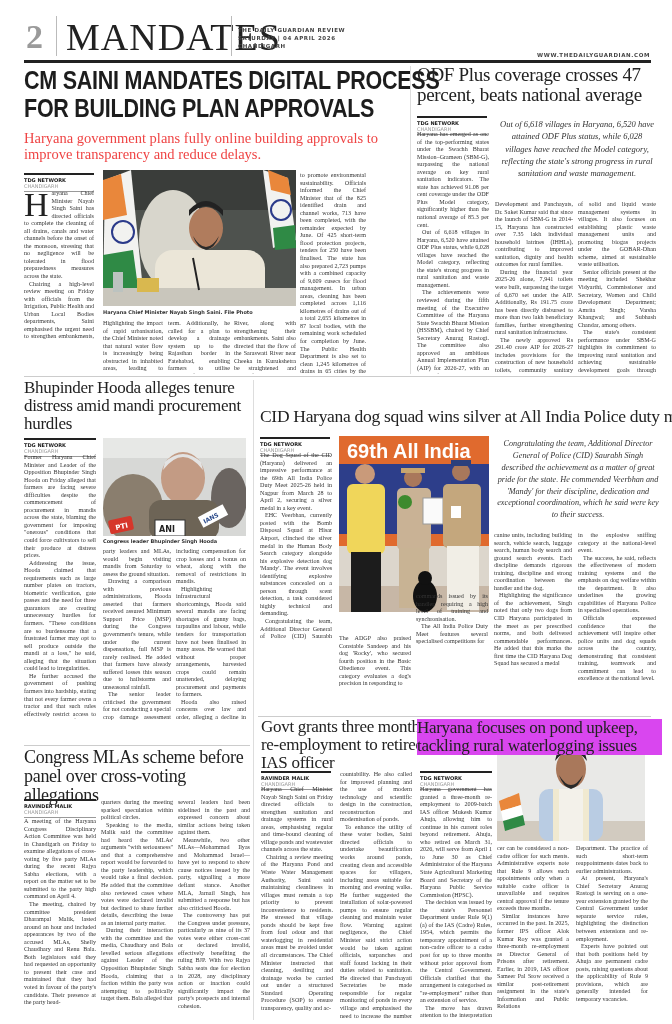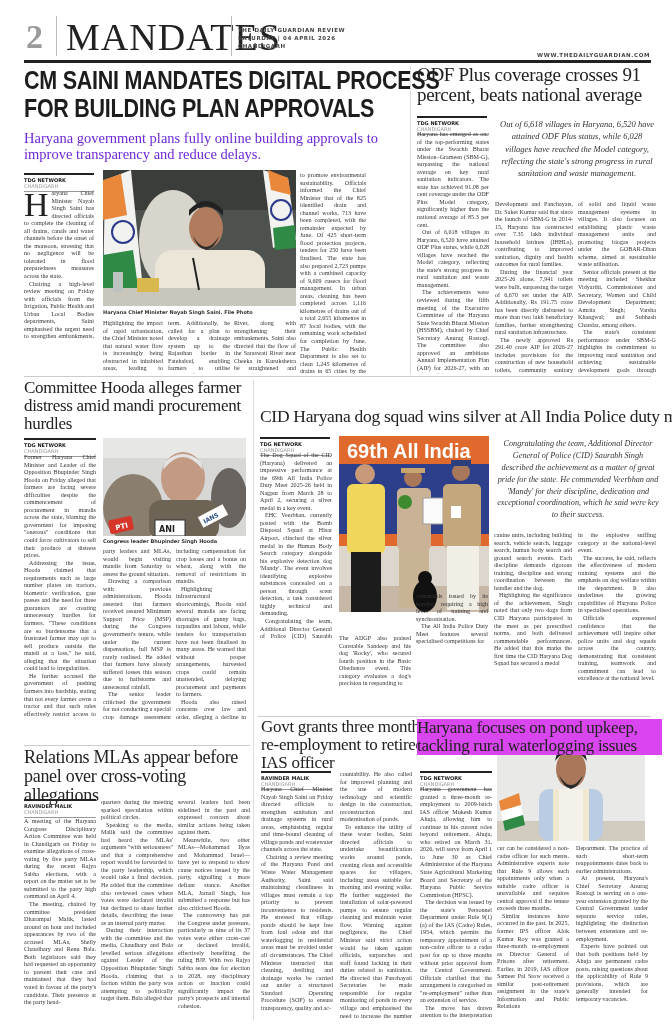--- a/index.html
+++ b/index.html
@@ -6,21 +6,21 @@
 html,body{width:672px;height:1024px;overflow:hidden;background:#fff}
 body{font-family:"DejaVu Serif",serif;color:#222;position:relative}
 .abs{position:absolute}
 .page-num{left:26px;top:20px;font-family:"Liberation Serif",serif;font-weight:bold;font-size:34px;color:#9a9a9a;line-height:1}
 .vrule{position:absolute;width:1px;background:#bbb}
 .section{left:66px;top:18px;font-family:"Liberation Serif",serif;font-size:38px;letter-spacing:1px;color:#222;line-height:1}
 .mast-meta{left:238px;top:26px;font-family:"DejaVu Sans",sans-serif;font-size:5.5px;font-weight:bold;letter-spacing:.6px;color:#444;line-height:8px}
 .site{right:22px;top:52px;font-family:"DejaVu Sans",sans-serif;font-size:5.5px;font-weight:bold;letter-spacing:.6px;color:#444}
 .toprule{left:24px;width:627px;top:60px;height:3px;background:#222}
 .lead-head{left:24px;top:66px;width:380px;font-family:"Liberation Sans",sans-serif;font-weight:bold;font-size:25px;line-height:28px;color:#1d1d1d;transform:scaleX(.86);transform-origin:left top;white-space:nowrap;letter-spacing:-.3px}
-.lead-sub{left:24px;top:130px;width:380px;font-family:"Liberation Serif",serif;font-size:14.5px;line-height:16px;color:#6d28d9}
+.lead-sub{left:24px;top:130px;width:380px;font-family:"Liberation Serif",serif;font-size:14.5px;line-height:16px;color:#ef4444}
 .head{font-family:"Liberation Serif",serif;color:#222;line-height:1.05;letter-spacing:-.3px}
 .byline{font-family:"DejaVu Sans",sans-serif;font-size:5px;font-weight:bold;color:#222;border-top:2px solid #222;padding-top:2px;line-height:6px}
 .byline .loc{display:block;font-weight:normal;color:#999;border-bottom:1px solid #999;padding-bottom:2px}
 .col{font-family:"Liberation Serif",serif;font-size:6.1px;line-height:7.55px;color:#333;text-align:justify;overflow:hidden}
 .col p{text-indent:5px}
 .col p.first{text-indent:0}
 .dropcap{float:left;font-family:"Liberation Serif",serif;font-size:34px;line-height:28px;margin:1px 3px 0 0;color:#222}
 .quote{font-family:"Liberation Serif",serif;font-style:italic;color:#333;text-align:center;line-height:1.45}
 .caption{font-family:"DejaVu Sans",sans-serif;font-size:5px;font-weight:bold;color:#333}
 .photo{overflow:hidden}
@@ -82,21 +82,21 @@
 <div class="abs caption" style="left:103px;top:309px;width:200px">Haryana Chief Minister Nayab Singh Saini. File Photo</div>
 
 <div class="abs col" style="left:103px;top:320px;width:60px;height:54px">Highlighting the impact of rapid urbanisation, the Chief Minister noted that natural water flow is increasingly being obstructed in inhabited areas, leading to waterlogging. He directed officials to prepare proposals for new drainage systems in such regions to address the issue in the long</div>
 <div class="abs col" style="left:168px;top:320px;width:62px;height:54px">
   <p class="first">term. Additionally, he called for a plan to develop a drainage system up to the Rajasthan border in Fatehabad, enabling farmers to utilise rainwater for irrigation.</p>
 
 </div>
 <div class="abs col" style="left:234px;top:320px;width:62px;height:54px">River, along with strengthening their embankments. Saini also directed that the flow of the Saraswati River near Cheeka in Kurukshetra be straightened and called for a proposal to manage industrial wastewater drainage in Bawal. He further advocated plantation drives along embankments</div>
 <div class="abs col" style="left:300px;top:172px;width:66px;height:202px">to promote environmental sustainability. Officials informed the Chief Minister that of the 825 identified drain and channel works, 713 have been completed, with the remainder expected by June. Of 425 short-term flood protection projects, tenders for 250 have been finalised. The state has also prepared 2,723 pumps with a combined capacity of 9,609 cusecs for flood management. In urban areas, cleaning has been completed across 1,116 kilometres of drains out of a total 2,655 kilometres in 87 local bodies, with the remaining work scheduled for completion by June. The Public Health Department is also set to clean 1,245 kilometres of drains in 65 cities by the end of May. Senior officials, including Chief Principal Secretary Rajesh Khullar and other departmental heads, attended the meeting.</div>
 
-<div class="abs head" style="left:417px;top:65px;width:250px;font-size:19px">ODF Plus coverage crosses 91 percent, beats national average</div>
+<div class="abs head" style="left:417px;top:65px;width:250px;font-size:19px">ODF Plus coverage crosses 47 percent, beats national average</div>
 <div class="abs byline" style="left:417px;top:116px;width:70px">
   <span>TDG NETWORK</span>
   <span class="loc">CHANDIGARH</span>
 </div>
 <div class="abs quote" style="left:498px;top:118px;width:158px;font-size:8.5px">Out of 6,618 villages in Haryana, 6,520 have attained ODF Plus status, while 6,028 villages have reached the Model category, reflecting the state's strong progress in rural sanitation and waste management.</div>
 <div class="abs col" style="left:417px;top:131px;width:72px;height:243px">
   <p class="first">Haryana has emerged as one of the top-performing states under the Swachh Bharat Mission–Grameen (SBM-G), surpassing the national average on key rural sanitation indicators. The state has achieved 91.08 per cent coverage under the ODF Plus Model category, significantly higher than the national average of 85.3 per cent.</p>
   <p>Out of 6,618 villages in Haryana, 6,520 have attained ODF Plus status, while 6,028 villages have reached the Model category, reflecting the state's strong progress in rural sanitation and waste management.</p>
   <p>The achievements were reviewed during the fifth meeting of the Executive Committee of the Haryana State Swachh Bharat Mission (HSSBM), chaired by Chief Secretary Anurag Rastogi. The committee also approved an ambitious Annual Implementation Plan (AIP) for 2026-27, with an outlay of Rs 291.40 crore.</p>
 
@@ -105,21 +105,21 @@
   <p class="first">Development and Panchayats, Dr. Saket Kumar said that since the launch of SBM-G in 2014-15, Haryana has constructed over 7.35 lakh individual household latrines (IHHLs), contributing to improved sanitation, dignity and health outcomes for rural families.</p>
   <p>During the financial year 2025-26 alone, 7,941 toilets were built, surpassing the target of 6,670 set under the AIP. Additionally, Rs 191.75 crore has been directly disbursed to more than two lakh beneficiary families, further strengthening rural sanitation infrastructure.</p>
   <p>The newly approved Rs 291.40 crore AIP for 2026-27 includes provisions for the construction of new household toilets, community sanitary complexes, and the implementation</p>
 </div>
 <div class="abs col" style="left:578px;top:201px;width:78px;height:173px">
   <p class="first">of solid and liquid waste management systems in villages. It also focuses on establishing plastic waste management units and promoting biogas projects under the GOBAR-Dhan scheme, aimed at sustainable waste utilisation.</p>
   <p>Senior officials present at the meeting included Shekhar Vidyarthi, Commissioner and Secretary, Women and Child Development Department; Amrita Singh; Varsha Khangwal; and Subhash Chandar, among others.</p>
   <p>The state's consistent performance under SBM-G highlights its commitment to improving rural sanitation and achieving sustainable development goals through effective implementation and community participation.</p>
 </div>
 
-<div class="abs head" style="left:24px;top:379px;width:222px;font-size:17px">Committee Hooda alleges farmer distress amid mandi procurement hurdles</div>
+<div class="abs head" style="left:24px;top:379px;width:222px;font-size:17px">Bhupinder Hooda alleges tenure distress amid mandi procurement hurdles</div>
 <div class="abs byline" style="left:24px;top:438px;width:72px">
   <span>TDG NETWORK</span>
   <span class="loc">CHANDIGARH</span>
 </div>
 <div class="abs col" style="left:24px;top:454px;width:72px;height:265px">
   <p class="first">Former Haryana Chief Minister and Leader of the Opposition Bhupinder Singh Hooda on Friday alleged that farmers are facing severe difficulties despite the commencement of procurement in mandis across the state, blaming the government for imposing "onerous" conditions that could force cultivators to sell their produce at distress prices.</p>
   <p>Addressing the issue, Hooda claimed that requirements such as large number plates on tractors, biometric verification, gate passes and the need for three guarantors are creating unnecessary hurdles for farmers. "These conditions are so burdensome that a frustrated farmer may opt to sell produce outside the mandi at a loss," he said, alleging that the situation could lead to irregularities.</p>
   <p>He further accused the government of pushing farmers into hardship, stating that not every farmer owns a tractor and that such rules effectively restrict access to procurement facilities. Hooda said his party would strongly oppose these measures and announced that he, along with</p>
 </div>
 <div class="abs photo" style="left:103px;top:438px;width:143px;height:98px;background:#cfcfcf">
@@ -195,21 +195,21 @@
 <div class="abs col" style="left:494px;top:532px;width:78px;height:183px">
   <p class="first">canine units, including building search, vehicle search, luggage search, human body search and ground search events. Each discipline demands rigorous training, discipline and strong coordination between the handler and the dog.</p>
   <p>Highlighting the significance of the achievement, Singh noted that only two dogs from CID Haryana participated in the meet as per prescribed norms, and both delivered commendable performances. He added that this marks the first time the CID Haryana Dog Squad has secured a medal</p>
 </div>
 <div class="abs col" style="left:578px;top:532px;width:78px;height:183px">
   <p class="first">in the explosive sniffing category at the national-level event.</p>
   <p>The success, he said, reflects the effectiveness of modern training systems and the emphasis on dog welfare within the department. It also underlines the growing capabilities of Haryana Police in specialised operations.</p>
   <p>Officials expressed confidence that the achievement will inspire other police units and dog squads across the country, demonstrating that consistent training, teamwork and commitment can lead to excellence at the national level.</p>
 </div>
 
-<div class="abs head" style="left:24px;top:748px;width:226px;font-size:18px">Relations MLAs appear before panel over cross-voting allegations</div>
+<div class="abs head" style="left:24px;top:748px;width:226px;font-size:18px">Congress MLAs scheme before panel over cross-voting allegations</div>
 <div class="abs byline" style="left:24px;top:799px;width:72px">
   <span>RAVINDER MALIK</span>
   <span class="loc">CHANDIGARH</span>
 </div>
 <div class="abs col" style="left:24px;top:818px;width:72px;height:200px">
   <p class="first">A meeting of the Haryana Congress Disciplinary Action Committee was held in Chandigarh on Friday to examine allegations of cross-voting by five party MLAs during the recent Rajya Sabha elections, with a report on the matter set to be submitted to the party high command on April 4.</p>
   <p>The meeting, chaired by committee president Dharampal Malik, lasted around an hour and included appearances by two of the accused MLAs, Shelly Chaudhary and Renu Bala. Both legislators said they had requested an opportunity to present their case and maintained that they had voted in favour of the party's candidate. Their presence at the party head-</p>
 </div>
 <div class="abs col" style="left:101px;top:799px;width:72px;height:219px">
   <p class="first">quarters during the meeting sparked speculation within political circles.</p>

